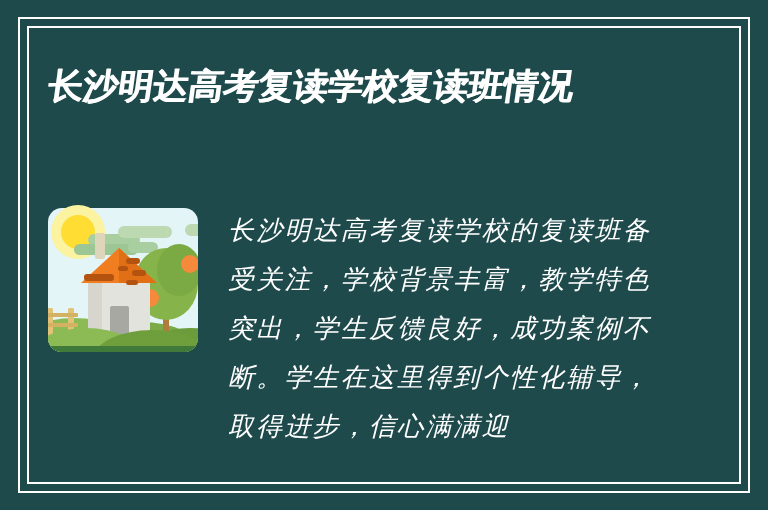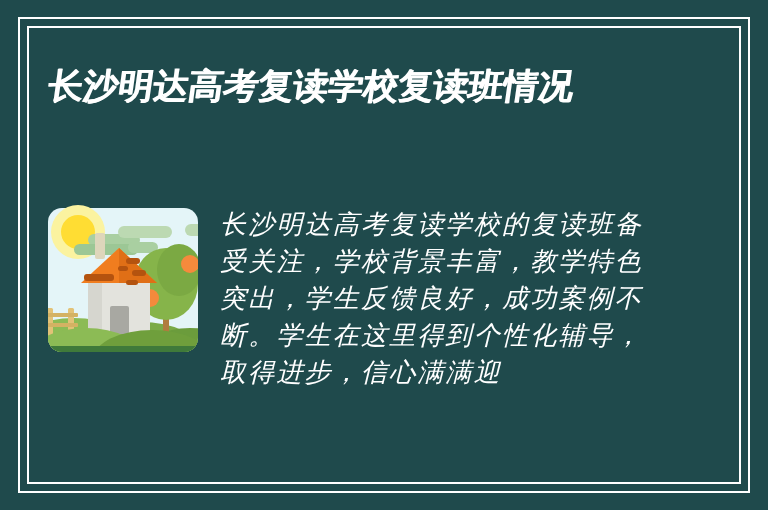--- a/index.html
+++ b/index.html
@@ -72,28 +72,28 @@
   }
   .illus-svg {
     display: block;
     width: 166px;
     height: 162px;
   }
 
   
   .body-copy {
     position: absolute;
-    left: 220px;
+    left: 228px;
     top: 206px;
     width: 440px;
     color: #ffffff;
     font-family: "DejaVu Serif", "Liberation Serif", serif;
     font-size: 26px;
     font-weight: 400;
-    line-height: 37px;
+    line-height: 49px;
     letter-spacing: 2.2px;
     font-style: italic;
     white-space: normal;
     word-break: break-all;
   }
 </style>
 </head>
 <body>
 
 <div class="poster">

